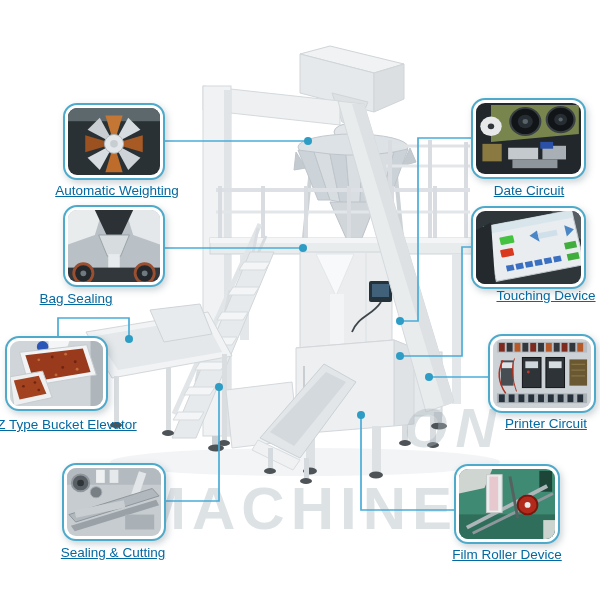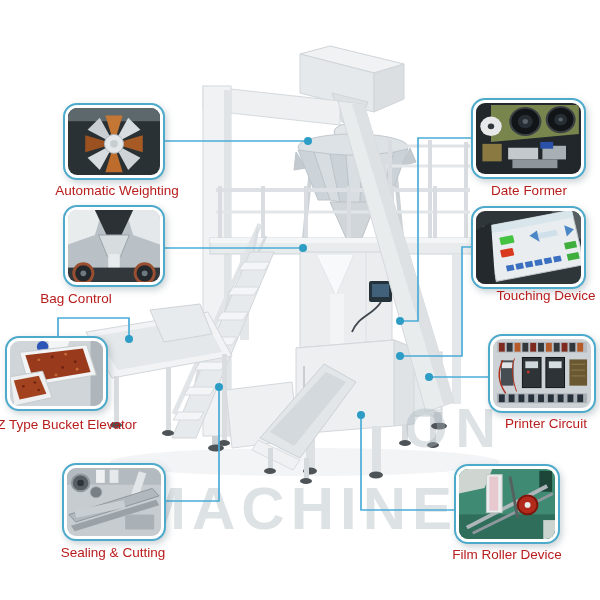--- a/index.html
+++ b/index.html
@@ -1,28 +1,28 @@
 <!DOCTYPE html>
 <html><head>
 <meta charset="utf-8">
 <style>
   html,body{margin:0;padding:0;background:#fff;}
   .stage{position:relative;width:600px;height:600px;background:#ffffff;overflow:hidden;
          font-family:"Liberation Sans",sans-serif;}
   svg.machine{position:absolute;left:0;top:0;z-index:1;}
   .watermark{position:absolute;z-index:3;font-weight:bold;line-height:1;
              color:rgba(171,182,189,0.40);letter-spacing:8px;user-select:none;}
-  .wm1{left:404px;top:400px;font-size:56px;}
+  .wm1{left:404px;top:400px;font-size:56px;font-style:italic;}
   .wm2{left:136px;top:479px;font-size:60px;letter-spacing:6px;}
   svg.connectors{position:absolute;left:0;top:0;z-index:4;pointer-events:none;}
   .thumb{position:absolute;z-index:5;background:#fff;border:2px solid #4daacb;border-radius:14px;
          padding:3px;box-sizing:border-box;box-shadow:2px 3px 7px rgba(70,95,105,.28);}
   .thumb svg{display:block;width:100%;height:100%;border-radius:9px;}
   .callout-label{position:absolute;z-index:5;transform:translateX(-50%);font-size:13.5px;
-                 color:#b91c1c;white-space:nowrap;}
+                 color:#0369a1;white-space:nowrap;text-decoration:underline;}
   
   .t-aw{left:63px;top:103px;width:102px;height:77px;}
   .t-bf{left:63px;top:205px;width:102px;height:82px;}
   .t-zt{left:5px;top:336px;width:103px;height:75px;}
   .t-sc{left:62px;top:463px;width:104px;height:78px;}
   .t-dp{left:471px;top:98px;width:115px;height:81px;}
   .t-ts{left:471px;top:206px;width:115px;height:83px;}
   .t-cc{left:488px;top:334px;width:108px;height:79px;}
   .t-fr{left:454px;top:464px;width:106px;height:80px;}
   
@@ -396,21 +396,21 @@
       <line x1="52" y1="8" x2="60" y2="52" stroke="#55625f" stroke-width="3"></line>
       <rect x="28" y="6" width="16" height="40" fill="#ebeeee" stroke="#c6cbca"></rect>
       <rect x="31" y="8" width="9" height="36" fill="#e6c8ce"></rect>
       <circle cx="70" cy="38" r="10" fill="#b22a1c" stroke="#7c150c" stroke-width="2"></circle>
       <circle cx="70" cy="38" r="3" fill="#e8ecec"></circle>
       <rect x="86" y="54" width="12" height="20" fill="#ccd4cf"></rect>
     </svg>
   </div>
 
   <div class="callout-label l-aw">Automatic Weighting</div>
-  <div class="callout-label l-dp">Date Former</div>
-  <div class="callout-label l-bf">Bag Control</div>
+  <div class="callout-label l-dp">Date Circuit</div>
+  <div class="callout-label l-bf">Bag Sealing</div>
   <div class="callout-label l-ts">Touching Device</div>
   <div class="callout-label l-zt">Z Type Bucket Elevator</div>
   <div class="callout-label l-cc">Printer Circuit</div>
   <div class="callout-label l-sc">Sealing &amp; Cutting</div>
   <div class="callout-label l-fr">Film Roller Device</div>
 
 </div>
 
 </body></html>

